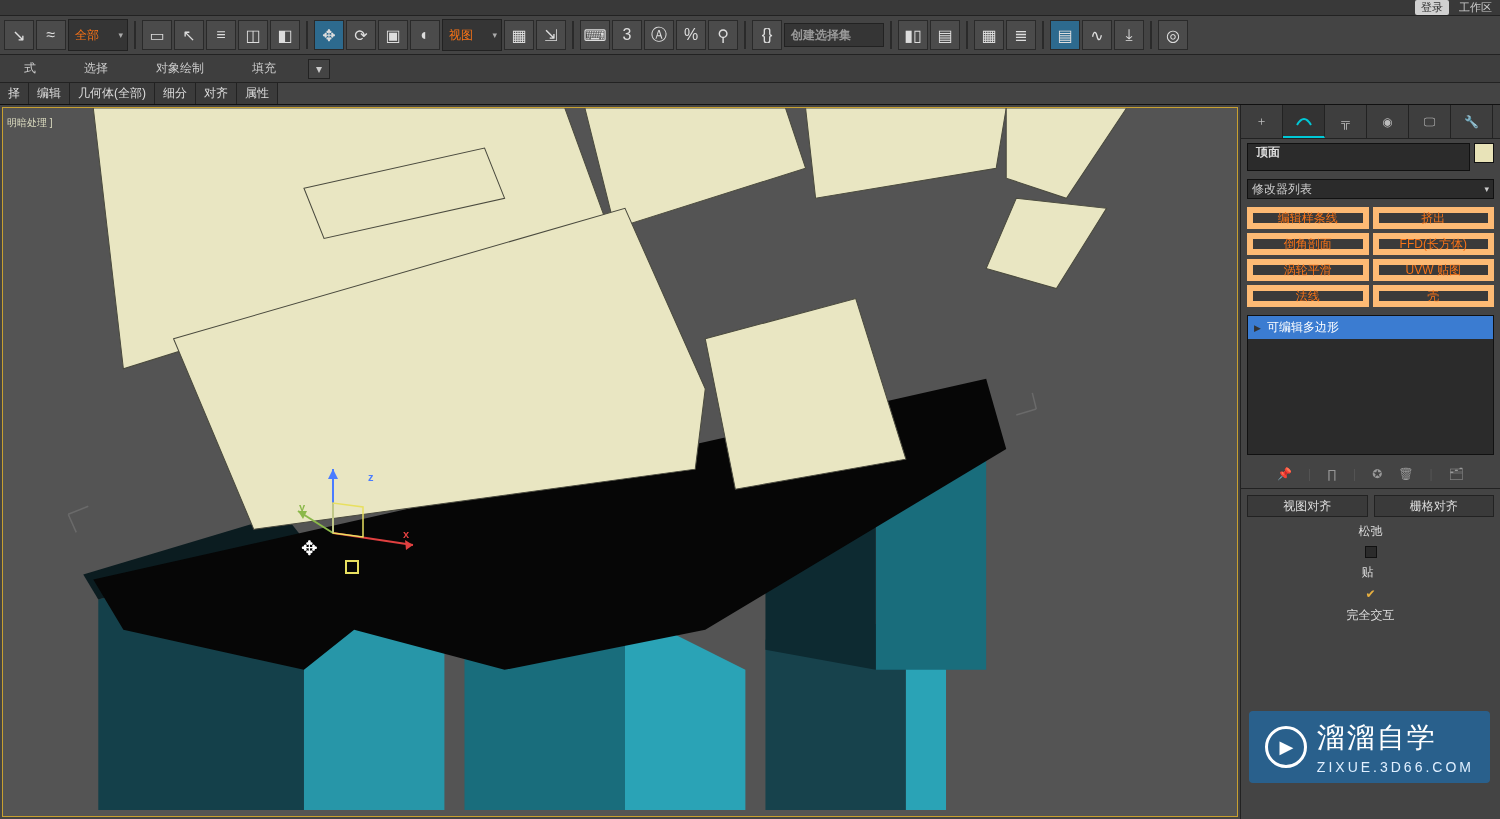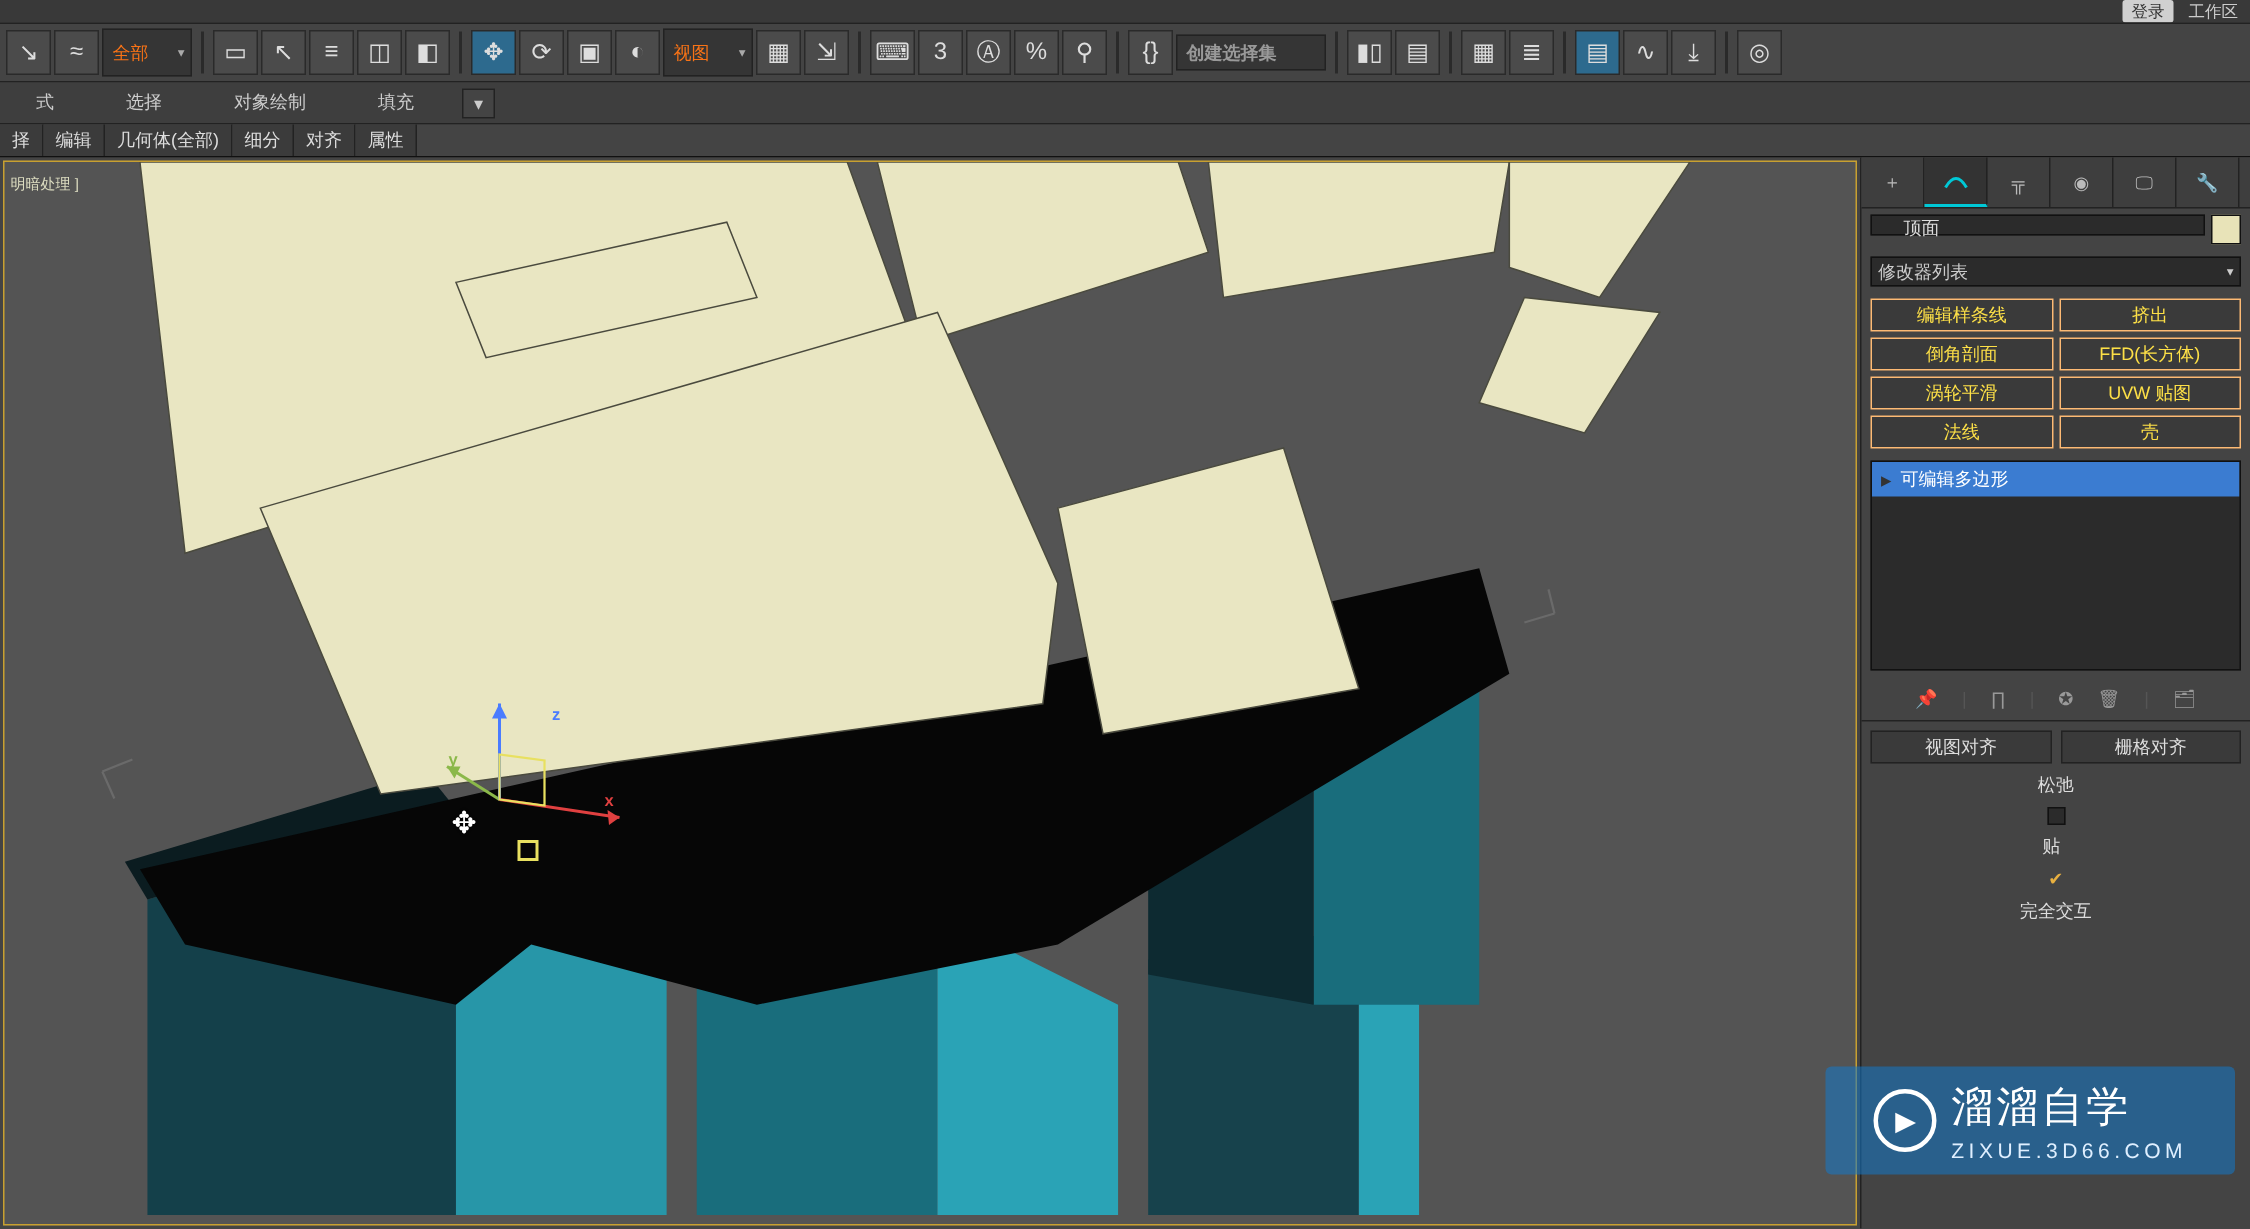--- a/index.html
+++ b/index.html
@@ -105,36 +105,36 @@
     display:flex; height:34px; background:#3e3e3e; border-bottom:1px solid #222;
   }
   .ptab {
     width: 42px; display:flex; align-items:center; justify-content:center;
     border-right:1px solid #222; cursor:pointer; color:#bbb;
   }
   .ptab.active { background:#333; border-bottom:2px solid #00c8d6; }
 
   .obj-name-row { display:flex; gap:4px; padding:4px 6px; }
   .obj-name {
-    flex:1; height:14px; background:#2b2b2b; border:1px solid #111;
-    color:#ddd; padding:0 21px;
+    flex:1; height:28px; background:#2b2b2b; border:1px solid #111;
+    color:#ddd; padding:0 8px;font-weight:bold;
   }
   .color-swatch { width:20px; height:20px; background:#e8e3b8; border:1px solid #111; cursor:pointer; }
 
   .mod-dd-row { padding:4px 6px; }
   .mod-dd {
     width:100%; height:20px; background:#2b2b2b; border:1px solid #111;
     color:#ccc; padding:0 4px; display:flex; align-items:center; position:relative;
   }
   .mod-dd::after { content:"▾"; position:absolute; right:4px; font-size:9px; }
 
   .mod-btns { padding: 4px 6px; display:grid; grid-template-columns:1fr 1fr; gap:4px; }
   .mod-btn {
-    height:22px; background:#3a3a3a; border:1px solid #fdba74;
-    color:#fde047; display:flex; align-items:center; justify-content:center; cursor:pointer;
+    height:22px; background:#3a3a3a; border:6px solid #fdba74;
+    color:#f97316; display:flex; align-items:center; justify-content:center; cursor:pointer;
   }
 
   .stack {
     margin: 4px 6px; height:140px; background:#2b2b2b; border:1px solid #111;
     overflow:auto;
   }
   .stack-item {
     padding:3px 6px; display:flex; align-items:center; gap:6px;
     background:#3b7cd1; color:#fff; cursor:pointer;
   }
@@ -154,21 +154,21 @@
     cursor:pointer; font-size:12px;
   }
   .full-row { display:flex; align-items:center; justify-content:center; gap:6px; margin-bottom:6px;flex-direction:column; }
   .chk { width:12px; height:12px; background:#2b2b2b; border:1px solid #111; display:inline-block; }
   .dim { color:#888; }
 
   
   .watermark {
     position:absolute; right:10px; bottom:36px;
     display:flex; align-items:center; gap:10px;
-    background:rgba(20,120,200,0.55); padding:8px 32px;
+    background:rgba(20,120,200,0.55); padding:8px 16px;
     color:#fff; font-size:28px; border-radius:4px;
     letter-spacing:2px;
   }
   .watermark .play {
     width:42px; height:42px; border:3px solid #fff; border-radius:50%;
     display:flex; align-items:center; justify-content:center;
   }
   .watermark .play::before { content:"▶"; font-size:18px; margin-left:3px; }
   .watermark .sub { font-size:14px; letter-spacing:3px; display:block; color:#dfefff; margin-top:2px; }
 

